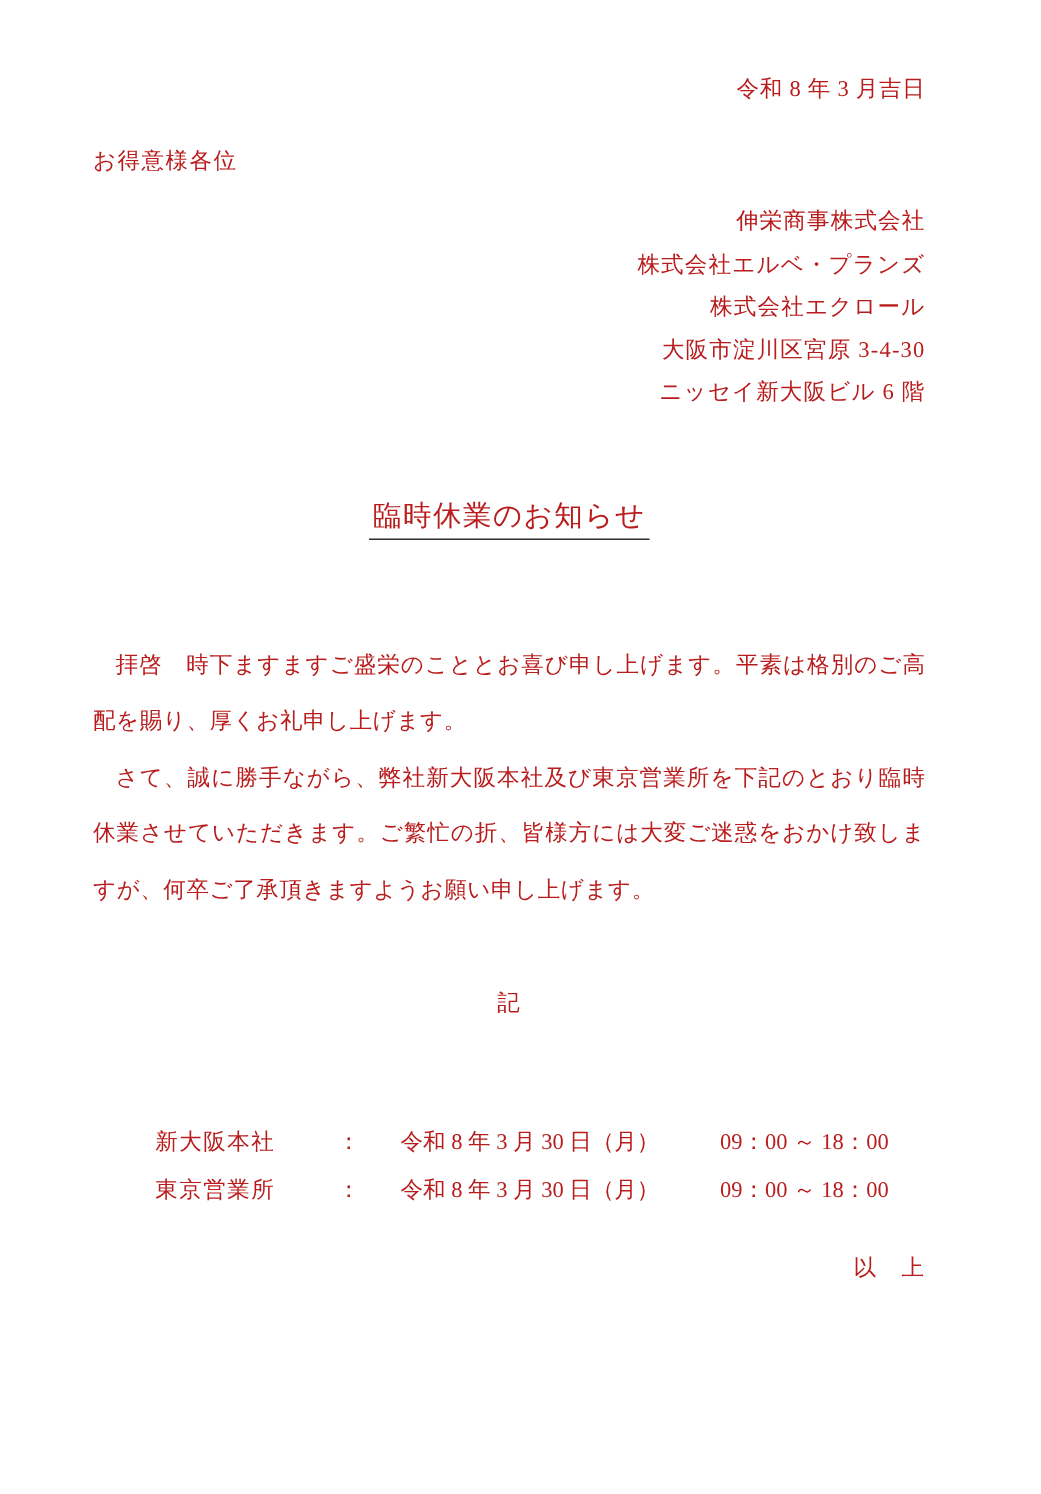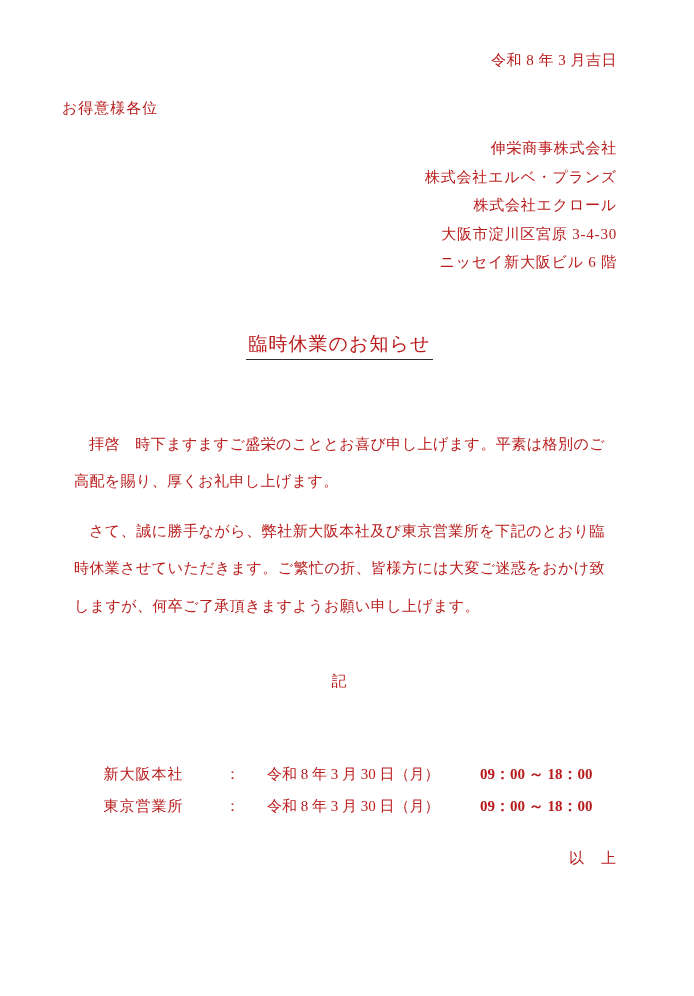--- a/index.html
+++ b/index.html
@@ -49,21 +49,21 @@
     padding: 0 3px 2px 3px;
   }
   .body-block {
     margin-top: 66px;
     font-size: 15px;
     line-height: 37.5px;
     text-align: justify;
     letter-spacing: 0.4px;
   }
   .body-block p {
-    margin: 12px;
+    margin: 0;
     text-indent: 1em;
   }
   .closing {
     font-size: 15px;
     line-height: 37.5px;
     text-align: right;
     padding-right: 6px;
     letter-spacing: 1px;
   }
   .record-marker {
@@ -77,21 +77,21 @@
     margin-top: 66px;
     font-size: 15px;
     line-height: 32px;
   }
   .sch-row {
     display: flex;
   }
   .sch-loc   { width: 163px; letter-spacing: 1px; text-align: center; }
   .sch-colon { width: 42px; }
   .sch-date  { width: 213px; }
-  .sch-time  { flex: 1; font-weight: bold; }
+  .sch-time  { flex: 1; }
   .end-marker {
     margin-top: 26px;
     text-align: right;
     font-size: 15px;
     line-height: 20px;
     letter-spacing: 1px;
   }
 </style>
 </head>
 <body>

